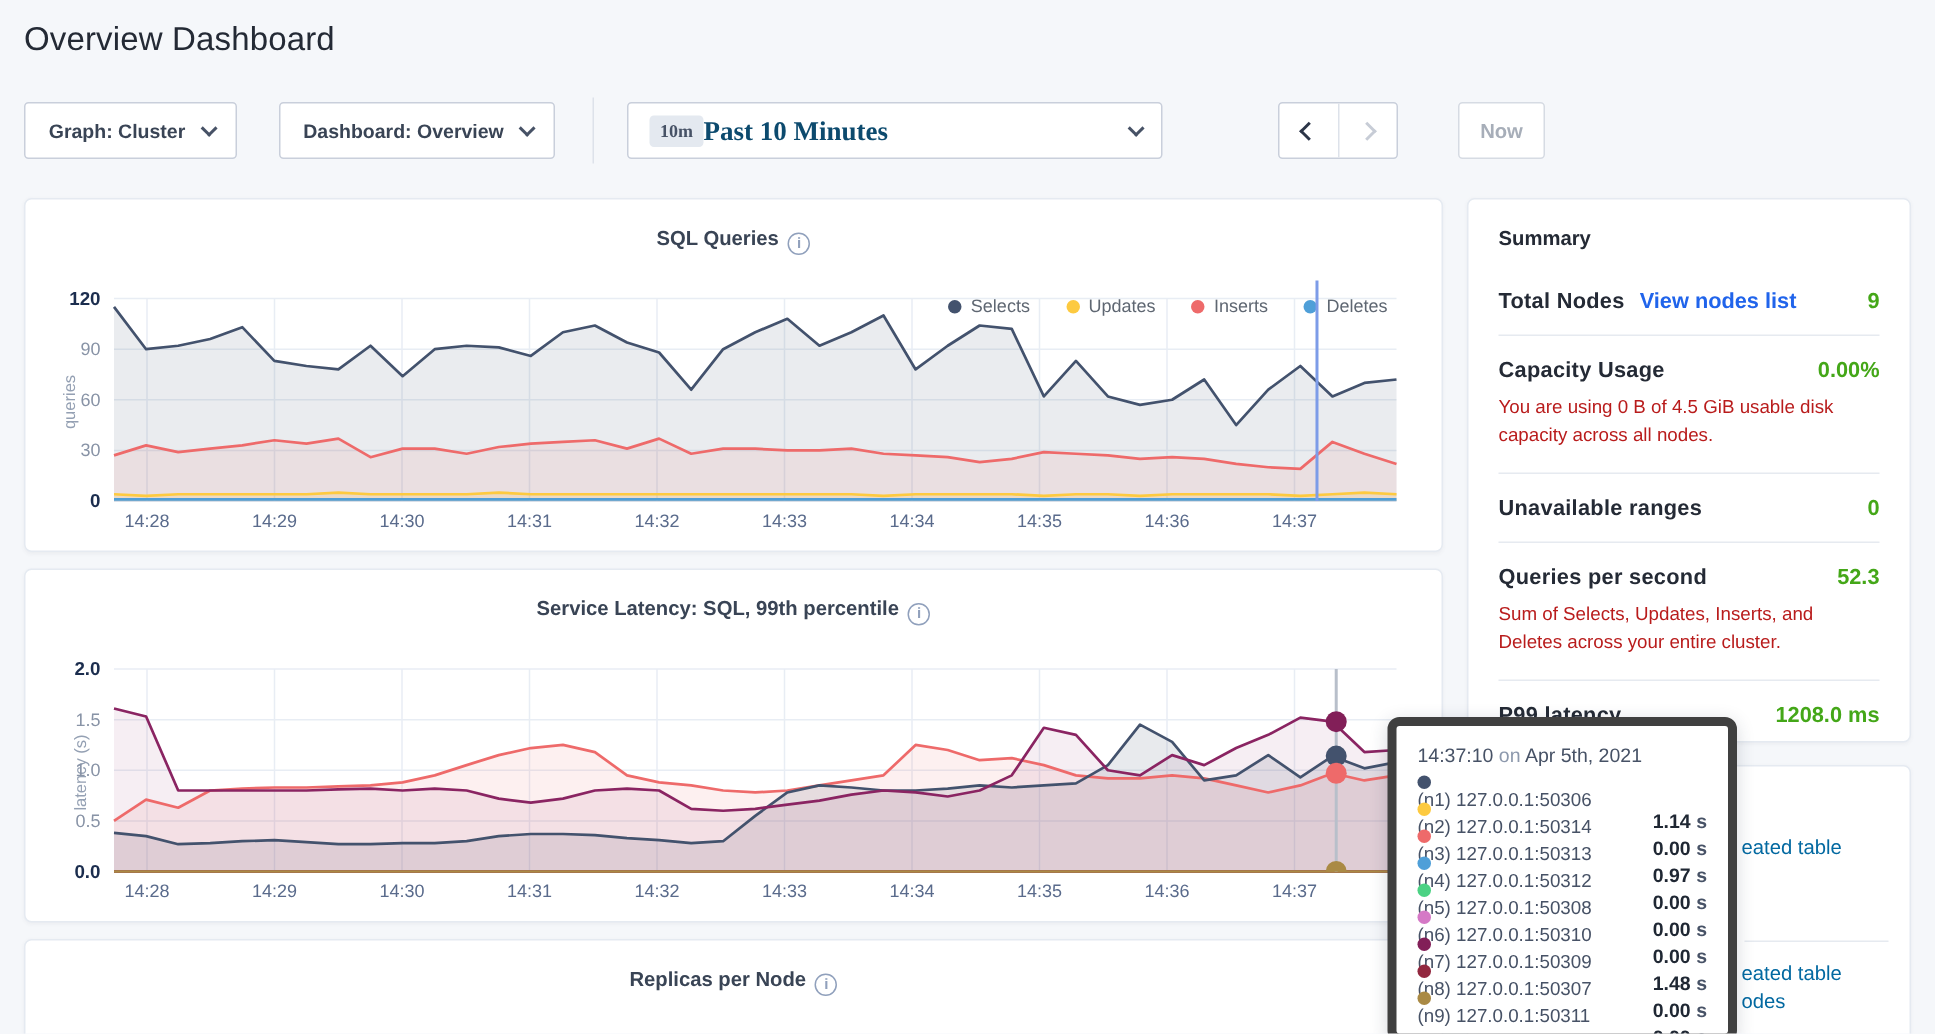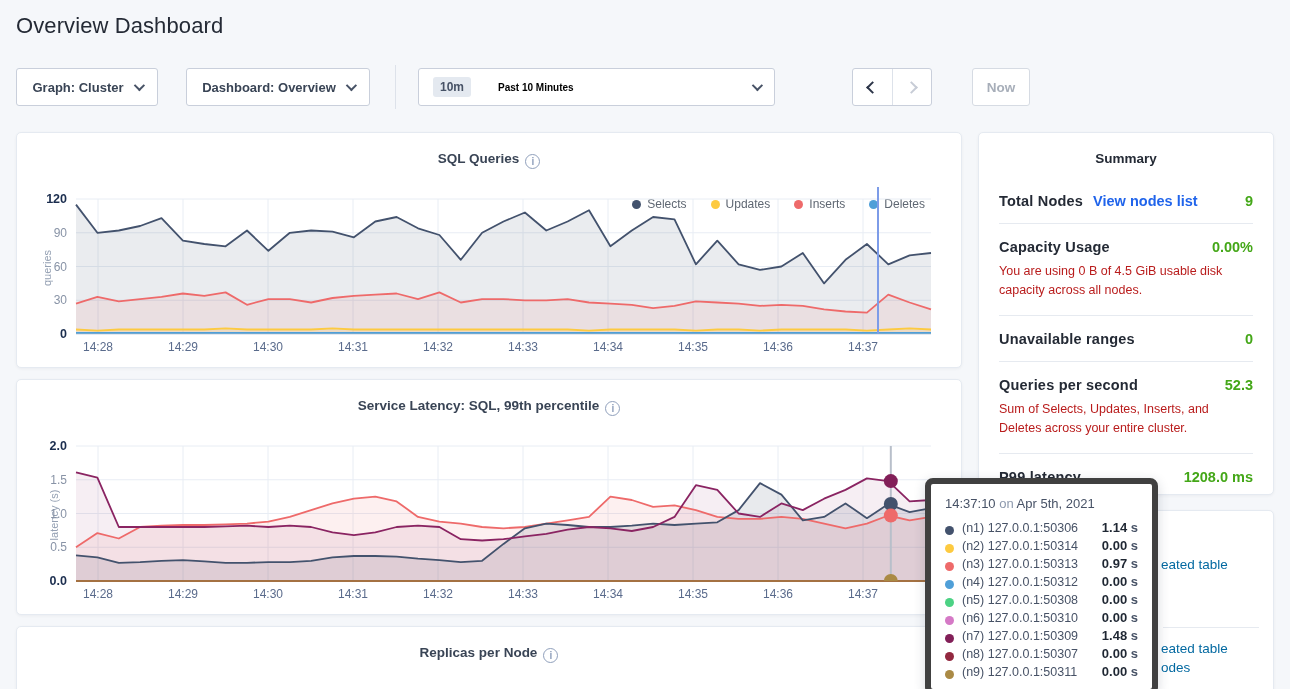--- a/index.html
+++ b/index.html
@@ -10,23 +10,23 @@
   h1.page-title { position:absolute; left:16px; top:13px; font-size:22px; font-weight:500; color:#242a35; letter-spacing:.1px; }
 
   
   .controls { position:absolute; left:0; top:68px; width:100%; height:38px; }
   .btn, .dd { background:#fff; border:1px solid #c9cfdb; border-radius:3px; font-size:13px; font-weight:700; color:#394455; display:flex; align-items:center; cursor:pointer; }
   .dd { position:absolute; height:38px; justify-content:center; gap:10px; }
   .dd1 { left:16px; width:142px; }
   .dd2 { left:186px; width:184px; }
   .chev { width:8px; height:8px; border-right:2px solid #475266; border-bottom:2px solid #475266; transform:rotate(45deg) translateY(-2px); display:inline-block; }
   .vdiv { position:absolute; left:395px; top:-3px; height:44px; width:1px; background:#dde2ea; }
-  .timesel { position:absolute; left:418px; width:357px; height:38px; background:#fff; border:1px solid #c9cfdb; border-radius:3px; display:flex; align-items:center; padding:0 14px; gap:27px; cursor:pointer; }
+  .timesel { position:absolute; left:418px; width:357px; height:38px; background:#fff; border:1px solid #c9cfdb; border-radius:3px; display:flex; align-items:center; padding:0 14px; gap:0; cursor:pointer;font-family:Liberation Serif, serif; }
   .timebadge { background:#e4e9f0; color:#475266; font-size:12px; font-weight:700; border-radius:3px; padding:3px 7px; }
-  .timelabel { font-size:10px; font-weight:700; color:#000000;text-align:right; }
+  .timelabel { font-size:18px; font-weight:700; color:#0c4a6e;text-align:right; }
   .timesel .chev { margin-left:auto; }
   .arrowgroup { position:absolute; left:852px; width:80px; height:38px; background:#fff; border:1px solid #c9cfdb; border-radius:3px; display:flex; }
   .arrowbtn { flex:1; display:flex; align-items:center; justify-content:center; cursor:pointer; }
   .arrowbtn + .arrowbtn { border-left:1px solid #dde2ea; }
   .chevL { width:9px; height:9px; border-left:2.5px solid #2c3548; border-bottom:2.5px solid #2c3548; transform:rotate(45deg); }
   .chevR { width:9px; height:9px; border-right:2.5px solid #c7ccd6; border-top:2.5px solid #c7ccd6; transform:rotate(45deg); }
   .nowbtn { position:absolute; left:940px; width:58px; height:38px; justify-content:center; color:#a7aeb9; border-color:#d6dbe3; font-size:13.5px;margin-left:32px; }
 
   
   .card { position:absolute; background:#fff; border:1px solid #e5eaf1; border-radius:5px; box-shadow:0 1px 3px rgba(60,70,90,.06); }
@@ -38,40 +38,40 @@
   .info-icon { display:inline-block; width:15px; height:15px; border:1.4px solid #90a0bc; border-radius:50%; color:#90a0bc; font-size:10px; font-weight:700; line-height:13px; text-align:center; vertical-align:-2px; margin-left:6px; cursor:pointer; font-style:normal; }
   .legend { position:absolute; top:46px; right:36px; display:flex; gap:24px;margin-top:18px; }
   .legend-item { display:flex; align-items:center; gap:6px; font-size:12px; color:#5f6772; cursor:pointer; }
   .legend-dot { width:9px; height:9px; border-radius:50%; }
   .ylab { position:absolute; left:12px; top:70px; height:130px; display:flex; align-items:center; }
   .ylab span { transform:rotate(-90deg); transform-origin:center; font-size:11px; color:#94a0b3; white-space:nowrap; }
   svg.chart { position:absolute; left:0; top:50px; }
 
   
   #summary-card { left:978px; top:132px; width:296px; height:363px; padding:18px 20px 0; }
-  .panel-title { text-align:center; font-size:13.5px; font-weight:700; color:#242a35; }
+  .panel-title { text-align:left; font-size:13.5px; font-weight:700; color:#242a35; }
   .sum-rows { margin-top:12px; }
   .sum-row { padding:15px 0 14px; border-bottom:1px solid #e6eaf0; }
   .sum-row:last-child { border-bottom:none; }
   .sum-head { display:flex; align-items:baseline; }
   .sum-label { font-size:14.5px; font-weight:700; color:#242a35; letter-spacing:.2px; }
   .sum-link { font-size:14.5px; font-weight:700; color:#2064eb; margin-left:10px; cursor:pointer; text-decoration:none; }
   .sum-value { margin-left:auto; font-size:14.5px; font-weight:700; color:#44a718; }
   .sum-desc { margin-top:7px; font-size:12.5px; line-height:1.55; color:#b91c1c; }
 
   
   #events-card { left:978px; top:510px; width:296px; height:220px; }
   .event-frag { position:absolute; font-size:13.5px; color:#0369a1; }
   .event-div { position:absolute; height:1px; background:#e6eaf0; }
 
   
   .tooltip { position:absolute; left:925px; top:478px; width:233px; background:#fff; border:6px solid #404040; border-radius:8px; box-shadow:0 3px 12px rgba(40,50,70,.18); padding:12px 14px 10px; z-index:50; }
   .tt-title { font-size:13px; color:#475266; margin-bottom:6px; }
   .tt-title .on { color:#8d99ad; }
-  .tt-row { display:flex; align-items:flex-end; height:18px; font-size:12.5px; color:#475266; }
+  .tt-row { display:flex; align-items:flex-start; height:18px; font-size:12.5px; color:#475266;flex-direction:column; }
   .tt-dot { width:9px; height:9px; border-radius:50%; margin-right:8px; flex:none; }
   .tt-val { margin-left:auto; font-weight:700; color:#1f2733; font-size:13px; }
   .tt-val .unit { font-weight:700; color:#475266; }
 </style>
 </head>
 <body>
 
 <div class="app">
 
   <h1 class="page-title">Overview Dashboard</h1>

